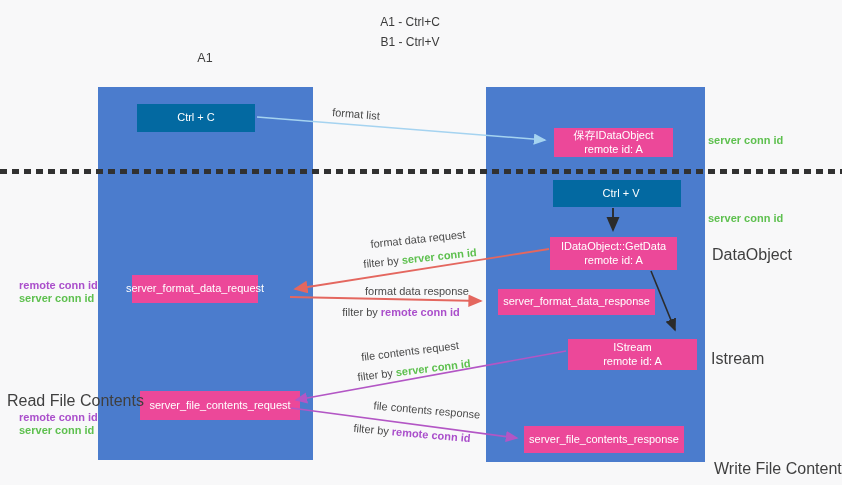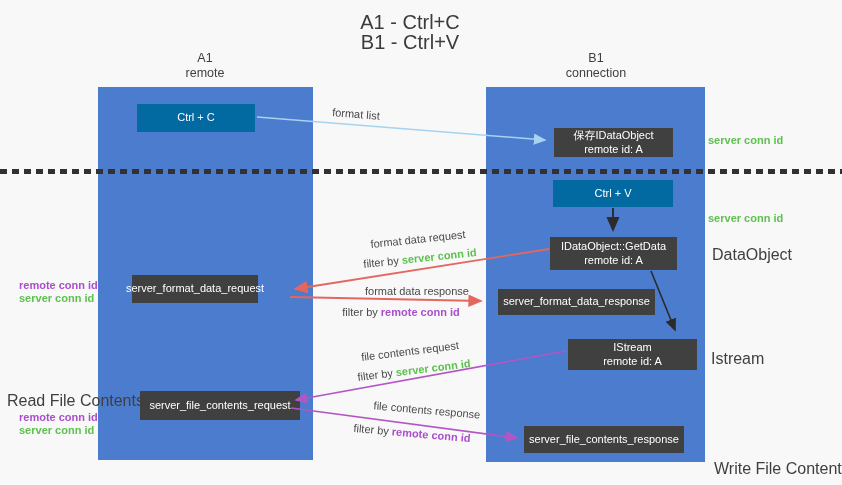--- a/index.html
+++ b/index.html
@@ -5,43 +5,43 @@
   html,body{margin:0;padding:0;background:#f8f8f9;}
   .stage{
     position:relative;width:842px;height:485px;overflow:hidden;
     background:#f8f8f9;
     font-family:"Liberation Sans","DejaVu Sans",sans-serif;
     color:#3c3c3c;
   }
   .abs{position:absolute;}
   .title{
     left:0;top:12px;width:820px;text-align:center;
-    font-size:20px;line-height:20px;color:#3b3b3b;
+    font-size:12px;line-height:20px;color:#3b3b3b;
   }
   .lane{background:#4b7ccd;}
   .lane-a{left:98px;top:87px;width:215px;height:373px;}
   .lane-b{left:486px;top:87px;width:219px;height:375px;}
   .lane-header{
     text-align:center;font-size:12.5px;line-height:15px;color:#3f3f3f;top:51px;width:120px;
   }
   .lane-header.a{left:145px;}
   .lane-header.b{left:536px;}
   .divider{
     left:0;top:169px;width:842px;height:5px;
     background:repeating-linear-gradient(90deg,#313131 0 7px,transparent 7px 12px);
   }
   .node{
     display:flex;flex-direction:column;align-items:center;justify-content:center;
     color:#fff;text-align:center;font-size:11px;line-height:13.5px;
   }
   .node.green{background:#0369a1;}
-  .node.orange{background:#404040;}
+  .node.orange{background:#ec4899;}
   .n-ctrl-c{left:137px;top:104px;width:118px;height:28px;}
   .n-save{left:554px;top:128px;width:119px;height:29px;}
-  .n-ctrl-v{left:553px;top:180px;width:120px;height:27px;}
+  .n-ctrl-v{left:553px;top:180px;width:120px;height:27px;padding-left:8px;}
   .n-getdata{left:550px;top:237px;width:127px;height:33px;text-align:right;}
   .n-fmt-req{left:132px;top:275px;width:126px;height:28px;}
   .n-fmt-resp{left:487px;top:289px;width:157px;height:26px;margin-left:11px;}
   .n-istream{left:568px;top:339px;width:129px;height:31px;}
   .n-file-req{left:140px;top:391px;width:160px;height:29px;}
   .n-file-resp{left:524px;top:426px;width:160px;height:27px;}
   .arrow-label{
     font-size:11px;color:#4a4a4a;white-space:nowrap;
     transform-origin:center center;
   }
@@ -56,25 +56,20 @@
 
 <div class="stage">
 
   <div class="abs title">
     <div>A1 - Ctrl+C</div>
     <div>B1 - Ctrl+V</div>
   </div>
 
   <div class="abs lane-header a">
     <div>A1</div>
-    <div>remote</div>
-  </div>
-  <div class="abs lane-header b">
-    <div>B1</div>
-    <div>connection</div>
   </div>
 
   <div class="abs lane lane-a"></div>
   <div class="abs lane lane-b"></div>
 
   <div class="abs divider"></div>
 
   <div class="abs node green n-ctrl-c">
     <div>Ctrl + C</div>
   </div>

